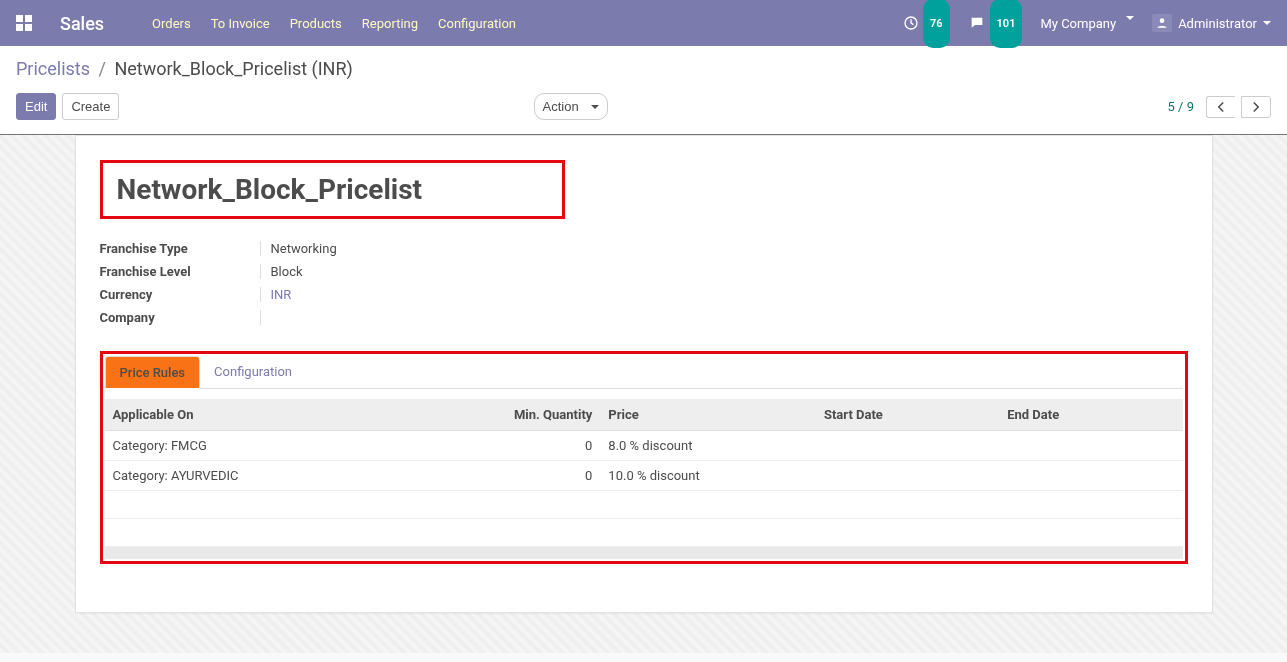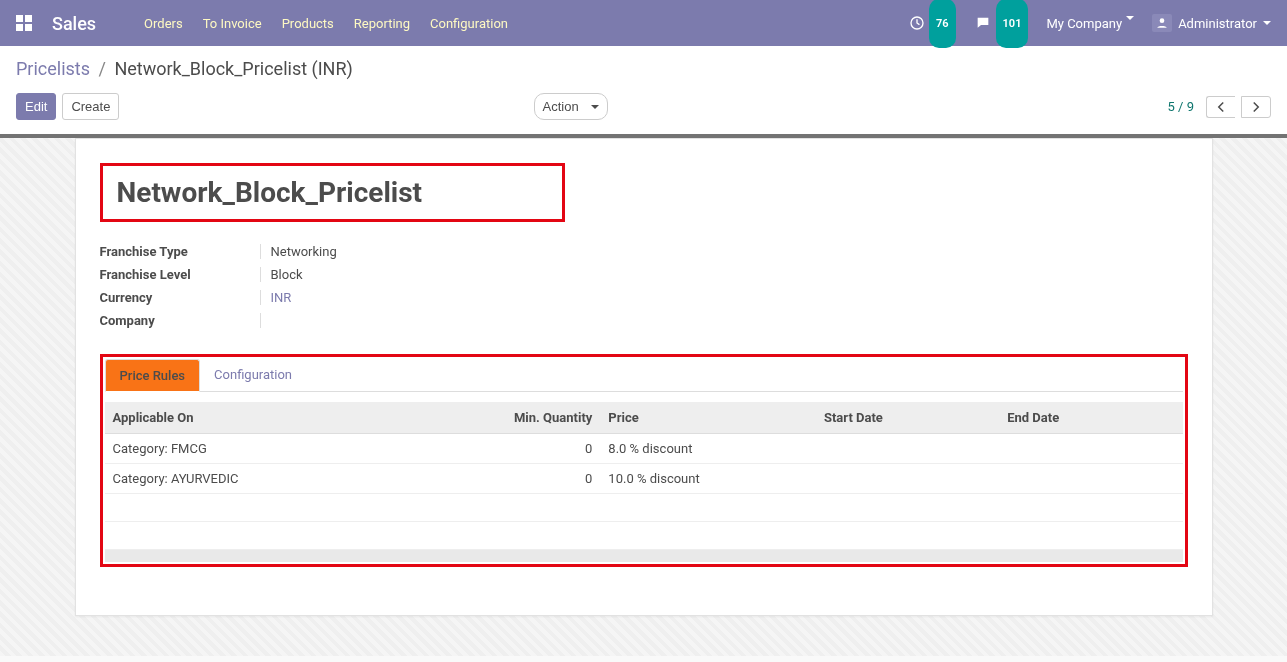--- a/index.html
+++ b/index.html
@@ -3,33 +3,33 @@
 <meta charset="utf-8">
 <style>
   * { box-sizing: border-box; margin: 0; padding: 0; }
   body { font-family: -apple-system, BlinkMacSystemFont, "Segoe UI", Roboto, "Helvetica Neue", Arial, sans-serif; font-size: 13px; color: #4c4c4c; background: #f9f9f9; }
   
   
   .navbar { background: #7c7bad; height: 46px; display: flex; align-items: center; padding: 0 16px; color: #fff; }
   .navbar-left { display: flex; align-items: center; gap: 20px; }
   .apps-icon { width: 16px; height: 16px; display: grid; grid-template-columns: 1fr 1fr; grid-template-rows: 1fr 1fr; gap: 2px; cursor: pointer; }
   .apps-icon div { background: #fff; }
-  .brand { font-size: 18px; font-weight: 500; }
+  .brand { font-size: 18px; font-weight: 500; margin-left: 8px; }
   .nav-links { display: flex; gap: 20px; margin-left: 28px; }
   .nav-links a { color: #fef9c3; text-decoration: none; font-size: 13px; cursor: pointer; }
   .navbar-right { margin-left: auto; display: flex; align-items: center; gap: 18px; }
   .badge-item { display: flex; align-items: center; gap: 4px; cursor: pointer; }
   .badge-pill { background: #00a09d; color:#fff; border-radius: 10px; padding: 18px 7px; font-size: 11px; font-weight: 600; text-align: right; }
-  .company-sel { cursor: pointer; display:flex; align-items:flex-start; gap:4px; }
+  .company-sel { cursor: pointer; display:flex; align-items:flex-start; gap:10px; }
   .user-sel { cursor: pointer; display:flex; align-items:center; gap:6px; }
   .user-icon-box { width:20px; height:18px; background:#8a89b8; border-radius:2px; position:relative; display:flex; align-items:center; justify-content:center;}
   .caret { display:inline-block; width:0; height:0; border-left:4px solid transparent; border-right:4px solid transparent; border-top:4px solid #fff; }
   
   
-  .control-area { background: #fff; border-bottom: 4px solid #737373; padding: 12px 16px 14px; }
+  .control-area { background: #fff; border-bottom: 1px solid #737373; padding: 12px 16px 14px; }
   .breadcrumb { font-size: 18px; color: #4c4c4c; margin-bottom: 14px; }
   .breadcrumb a { color: #7c7bad; text-decoration: none; cursor: pointer; }
   .breadcrumb .sep { color: #888; margin: 0 4px; }
   .controls-row { display: flex; align-items: center; }
   .btn { border: 1px solid #ccc; background: #fff; padding: 5px 8px; border-radius: 3px; font-size: 13px; cursor: pointer; color:#4c4c4c; }
   .btn + .btn { margin-left: 6px; }
   .btn-primary { background: #7c7bad; color: #fff; border-color: #7c7bad; }
   .btn-dropdown { display: inline-flex; align-items: center; gap: 8px; border-radius: 10px; }
   .btn .caret-dark { display:inline-block; width:0; height:0; border-left:4px solid transparent; border-right:4px solid transparent; border-top:4px solid #4c4c4c; margin-left:4px; }
   .controls-center { flex: 0 0 auto; margin-left: auto; margin-right: auto; position: absolute; left: 50%; transform: translateX(-110px); }

